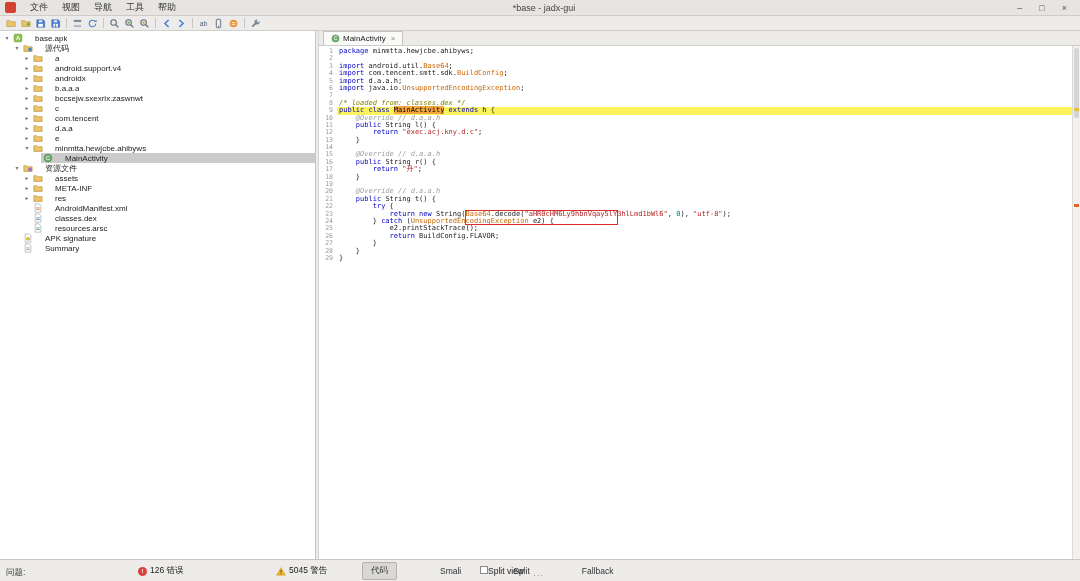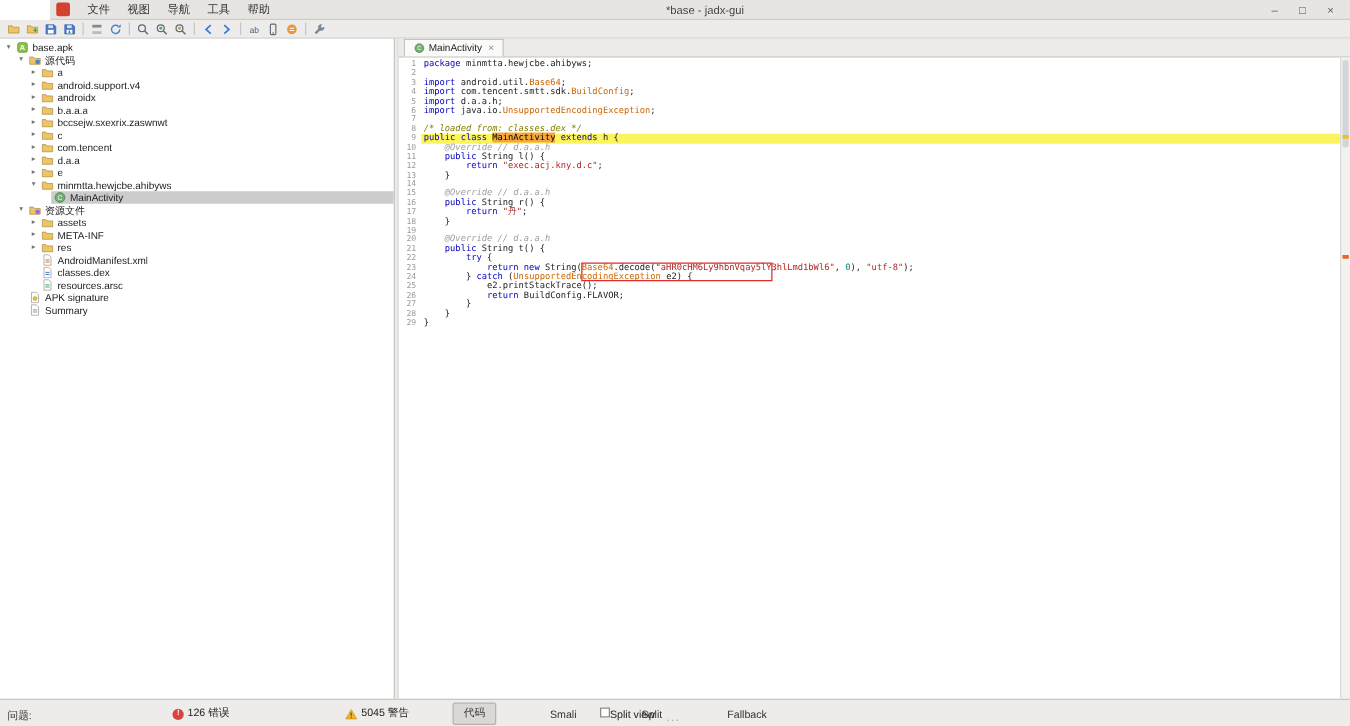--- a/index.html
+++ b/index.html
@@ -5,41 +5,41 @@
   html,body{margin:0;padding:0;}
   body{
     width:1080px;height:581px;overflow:hidden;position:relative;
     font-family:"Liberation Sans",sans-serif;font-size:9px;color:#222;background:#fff;
     -webkit-user-select:none;user-select:none;
   }
   *{box-sizing:border-box;}
 
   
   .titlebar{height:16px;background:#E7E5E2;border-bottom:1px solid #CFCDCA;
-    display:flex;align-items:center;padding:0 5px;position:relative;margin-left:40px;}
+    display:flex;align-items:center;padding:0 5px;position:relative;}
   .logo{width:11px;height:11px;background:#D3422E;border-radius:2px;margin-right:7px;flex:none;}
   .menubar{display:flex;align-items:center;z-index:2;}
   .menu-item{padding:1px 7px;color:#333;cursor:default;}
   .title-center{position:absolute;left:8px;right:0;text-align:center;color:#444;pointer-events:none;}
   .win-controls{margin-left:auto;display:flex;gap:17px;color:#555;padding-right:8px;z-index:2;}
   .win-btn{cursor:default;line-height:14px;}
 
   
   .toolbar{height:15px;background:#EDECEA;border-bottom:1px solid #D0CECB;
     display:flex;align-items:center;padding:0 3px;}
   .tb-btn{width:15px;height:14px;display:flex;align-items:center;justify-content:center;border-radius:2px;}
   .tb-sep{width:1px;height:10px;background:#C8C6C3;margin:0 3px;flex:none;}
 
   
   .content{display:flex;height:528px;}
   .tree-panel{width:316px;background:#FFF;border-right:1px solid #C9C7C4;padding-top:2px;overflow:hidden;flex:none;}
   .trow{display:flex;align-items:center;height:10px;font-size:8px;white-space:nowrap;cursor:default;}
   .tind{flex:none;}
   .tarrow{width:8px;flex:none;font-size:6px;color:#777;text-align:center;line-height:10px;}
-  .tcontent{flex:1;display:flex;align-items:center;gap:3px;padding:0 2px;min-width:0;}
+  .tcontent{flex:1;display:flex;align-items:center;gap:12px;padding:0 2px;min-width:0;}
   .trow.sel .tcontent{background:#CBCBCB;}
   .tlabel{overflow:hidden;text-overflow:ellipsis;}
   .ic{display:inline-flex;align-items:center;justify-content:center;flex:none;}
 
   .splitter{width:3px;background:#ECEBE9;border-right:1px solid #D5D3D0;flex:none;cursor:col-resize;}
 
   .editor{flex:1;display:flex;flex-direction:column;background:#fff;min-width:0;}
   .tabbar{height:15px;background:#ECEBE9;border-bottom:1px solid #CFCDCA;display:flex;align-items:flex-end;padding-left:4px;flex:none;}
   .tab{height:14px;display:flex;align-items:center;gap:3px;padding:0 7px;background:#FAFAF9;
     border:1px solid #C6C4C1;border-bottom:none;font-size:8px;color:#222;}

